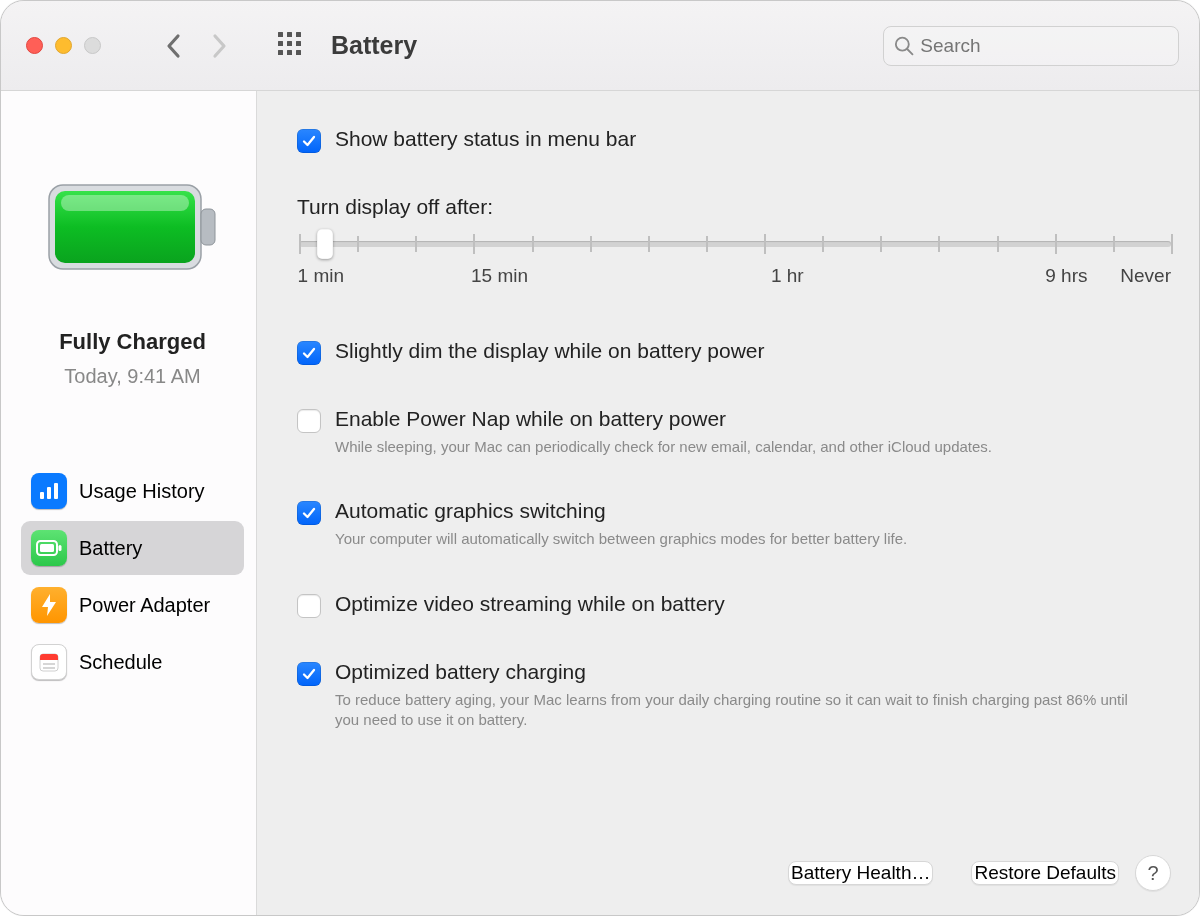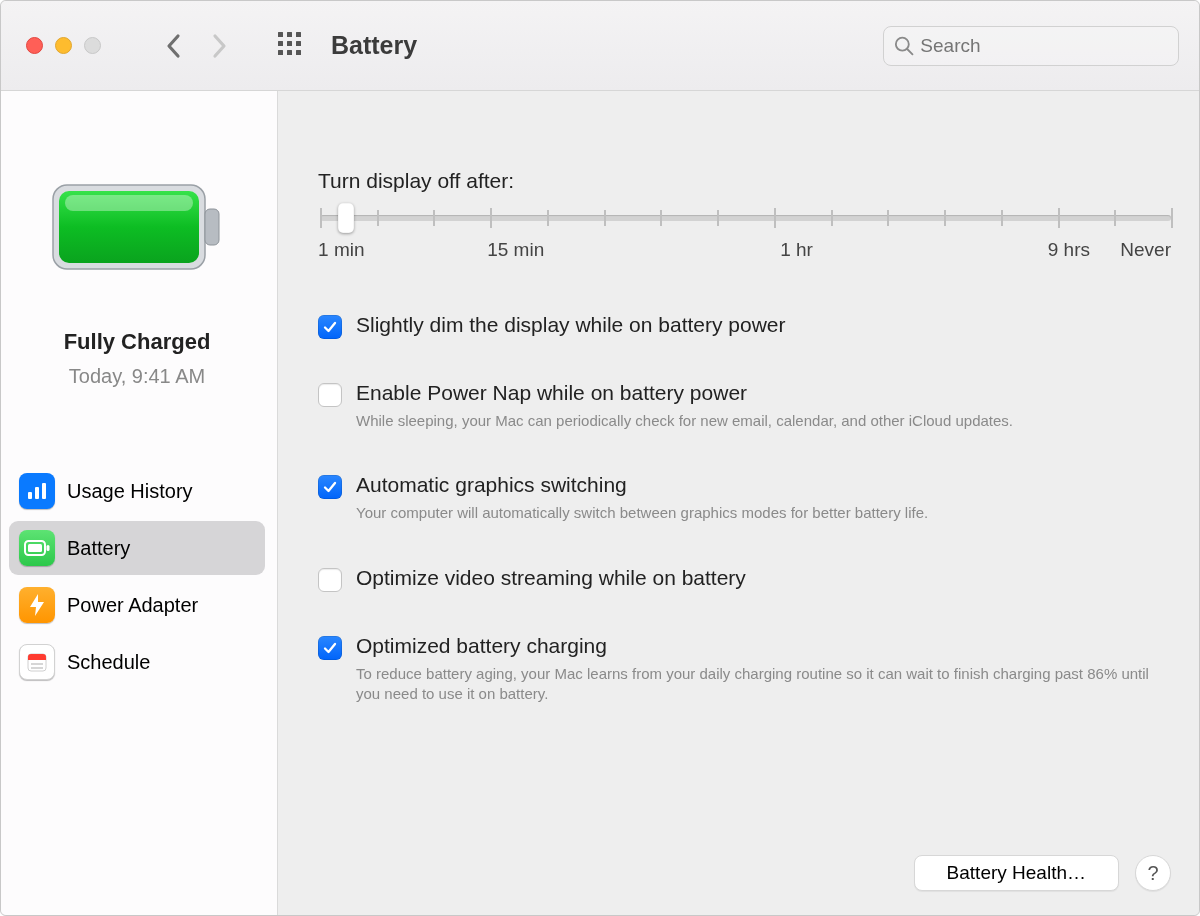--- a/index.html
+++ b/index.html
@@ -7,21 +7,21 @@
   body {
     font-family: -apple-system, "Helvetica Neue", Helvetica, Arial, sans-serif;
     background: #fff;
     color: #000;
     -webkit-font-smoothing: antialiased;
   }
   .window {
     width: 1200px;
     height: 916px;
     border: 1px solid #c8c8c8;
-    border-radius: 6px;
+    border-radius: 24px;
     overflow: hidden;
     background: #eeeeee;
     display: flex;
     flex-direction: column;
     box-shadow: 0 0 0 0.5px rgba(0,0,0,0.05);
   }
   
   .toolbar {
     height: 90px;
     display: flex;
@@ -53,24 +53,24 @@
     padding: 0 10px;
     background: rgba(255,255,255,0.2);
   }
   .search input {
     border: none; outline: none; background: transparent;
     font-size: 19px; color: #555; width: 100%; padding-left: 6px;
   }
   
   .body { flex:1; display:flex; overflow:hidden; }
   .sidebar {
-    width: 277px;
+    width: 256px;
     background: #fdfcfd;
     border-right: 1px solid #dadada;
-    padding: 20px 12px 12px 8px;
+    padding: 20px 12px 12px 20px;
     display:flex; flex-direction:column;
   }
   .battery-illus { display:flex; justify-content:center; margin-top: 68px; }
   .status-title { text-align:center; font-size: 22px; font-weight:700; margin-top: 54px; color:#222;}
   .status-sub { text-align:center; font-size: 20px; color:#888; margin-top: 10px;}
   .nav { margin-top: 76px; display:flex; flex-direction:column; gap: 3px;}
   .nav-item {
     display:flex; align-items:center; gap: 12px;
     padding: 9px 10px;
     border-radius: 9px;
@@ -122,21 +122,21 @@
   .slider-labels { position:relative; height:28px; margin-top:18px; font-size:19px; color:#444;}
   .slider-labels span { position:absolute; transform:translateX(-50%);}
   
   .options { margin-top: 46px; display:flex; flex-direction:column; gap: 42px;}
   
   .footer {
     margin-top:auto; display:flex; justify-content:flex-end; align-items:center;
     gap: 16px; padding-top: 20px;
   }
   .btn {
-    height: 36px; padding: 0 32px;
+    height: 24px; padding: 0 2px;
     background: #fff; border:1px solid #d7d7d7;
     border-radius: 8px; font-size: 19px;
     box-shadow: 0 1px 1px rgba(0,0,0,0.06);
     cursor:pointer;
     margin-left:22px;
   }
   .help {
     width: 36px; height:36px; border-radius:50%;
     background:#fff; border:1px solid #d7d7d7;
     display:flex; align-items:center; justify-content:center;
@@ -253,20 +253,30 @@
                 <line x1="6" y1="14" x2="18" y2="14" stroke="#c8c8c8" stroke-width="1.5"></line>
                 <line x1="6" y1="18" x2="18" y2="18" stroke="#c8c8c8" stroke-width="1.5"></line>
               </svg>
           </div>
           <span>Schedule</span>
         </div>
       </div>
     </div>
 
     <div class="content">
+      <div class="checkrow">
+        <div class="checkbox checked">
+          <svg width="16" height="16" viewBox="0 0 16 16">
+              <path d="M3 8.5 L6.5 12 L13 4" stroke="#fff" stroke-width="2.3" fill="none" stroke-linecap="round" stroke-linejoin="round"></path>
+            </svg>
+        </div>
+        <div>
+          <div class="check-label">Show battery status in menu bar</div>
+        </div>
+      </div>
 
       <div class="section-label">Turn display off after:</div>
       <div class="slider-wrap">
         <div class="slider-track">
           <div class="tick major" style="left:0%"></div>
           <div class="tick" style="left:6.67%"></div>
           <div class="tick" style="left:13.33%"></div>
           <div class="tick major" style="left:20%"></div>
           <div class="tick" style="left:26.67%"></div>
           <div class="tick" style="left:33.33%"></div>
@@ -338,17 +348,18 @@
           </div>
           <div>
             <div class="check-label">Optimized battery charging</div>
             <div class="check-desc">To reduce battery aging, your Mac learns from your daily charging routine so it can wait to finish charging past 86% until you need to use it on battery.</div>
           </div>
         </div>
       </div>
 
       <div class="footer">
         <button class="btn">Battery Health…</button>
+        <button class="btn">Restore Defaults</button>
         <div class="help">?</div>
       </div>
     </div>
   </div>
 </div>
 
 </body></html>

